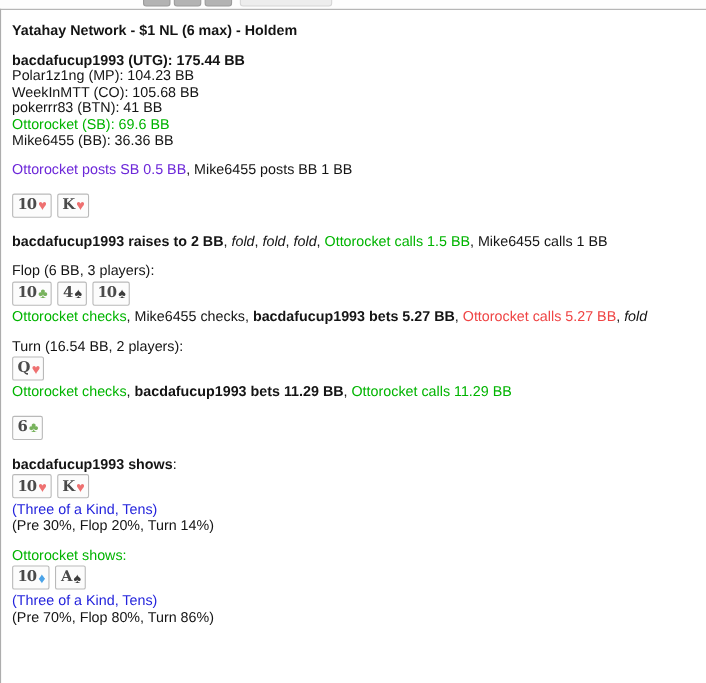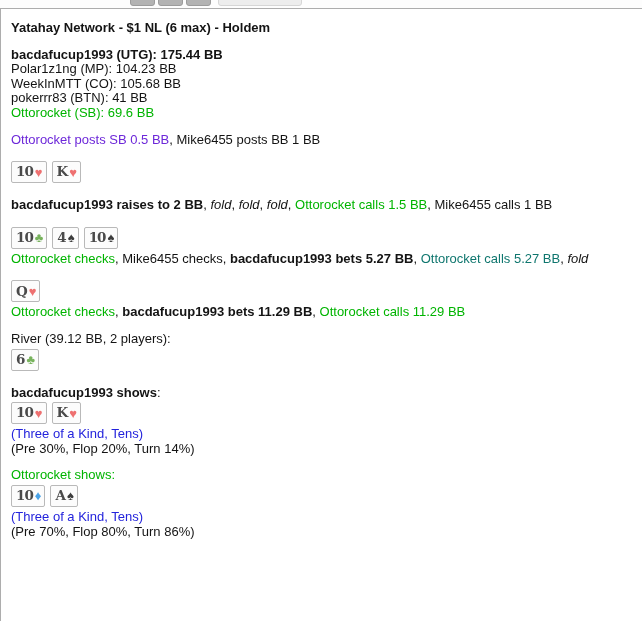--- a/index.html
+++ b/index.html
@@ -53,67 +53,69 @@
   <div class="para">
     <div class="hline seg-b">Yatahay Network - $1 NL (6 max) - Holdem</div>
   </div>
   <div id="history">
       <div class="para">
         <div class="hline"><span class="seg-b">bacdafucup1993 (UTG): 175.44 BB</span></div>
         <div class="hline"><span>Polar1z1ng (MP): 104.23 BB</span></div>
         <div class="hline"><span>WeekInMTT (CO): 105.68 BB</span></div>
         <div class="hline"><span>pokerrr83 (BTN): 41 BB</span></div>
         <div class="hline"><span style="color: rgb(0, 180, 0);">Ottorocket (SB): 69.6 BB</span></div>
+        <div class="hline"><span>Mike6455 (BB): 36.36 BB</span></div>
       </div>
       <div class="para">
         <div class="hline"><span style="color: #6d28d9;">Ottorocket posts SB 0.5 BB</span><span>, Mike6455 posts BB 1 BB</span></div>
       </div>
       <div class="para">
         <div class="cards-row">
           <span class="pcard">
             <span class="rank">10</span>
             <span class="suit" style="color: rgb(238, 112, 112);">♥</span>
           </span>
           <span class="pcard">
             <span class="rank">K</span>
             <span class="suit" style="color: rgb(238, 112, 112);">♥</span>
           </span>
         </div>
       </div>
       <div class="para">
         <div class="hline"><span class="seg-b">bacdafucup1993 raises to 2 BB</span><span>, </span><span class="seg-i">fold</span><span>, </span><span class="seg-i">fold</span><span>, </span><span class="seg-i">fold</span><span>, </span><span style="color: rgb(0, 180, 0);">Ottorocket calls 1.5 BB</span><span>, Mike6455 calls 1 BB</span></div>
       </div>
       <div class="para">
+        <div class="hline"><span>Flop (6 BB, 3 players):</span></div>
         <div class="cards-row">
           <span class="pcard">
             <span class="rank">10</span>
             <span class="suit" style="color: rgb(119, 178, 92);">♣</span>
           </span>
           <span class="pcard">
             <span class="rank">4</span>
             <span class="suit" style="color: rgb(60, 60, 60);">♠</span>
           </span>
           <span class="pcard">
             <span class="rank">10</span>
             <span class="suit" style="color: rgb(60, 60, 60);">♠</span>
           </span>
         </div>
-        <div class="hline"><span style="color: rgb(0, 180, 0);">Ottorocket checks</span><span>, Mike6455 checks, </span><span class="seg-b">bacdafucup1993 bets 5.27 BB</span><span>, </span><span style="color: #0f766e; margin-top: 48px;">Ottorocket calls 5.27 BB</span><span>, </span><span class="seg-i">fold</span></div>
+        <div class="hline"><span style="color: rgb(0, 180, 0);">Ottorocket checks</span><span>, Mike6455 checks, </span><span class="seg-b">bacdafucup1993 bets 5.27 BB</span><span>, </span><span style="color: #ef4444; margin-top: 48px;">Ottorocket calls 5.27 BB</span><span>, </span><span class="seg-i">fold</span></div>
       </div>
       <div class="para">
+        <div class="hline"><span>Turn (16.54 BB, 2 players):</span></div>
         <div class="cards-row">
           <span class="pcard">
             <span class="rank">Q</span>
             <span class="suit" style="color: rgb(238, 112, 112);">♥</span>
           </span>
         </div>
         <div class="hline"><span style="color: rgb(0, 180, 0);">Ottorocket checks</span><span>, </span><span class="seg-b">bacdafucup1993 bets 11.29 BB</span><span>, </span><span style="color: rgb(0, 180, 0);">Ottorocket calls 11.29 BB</span></div>
       </div>
       <div class="para">
-        <div class="hline"><span>River (39.12 BB, 2 players):</span></div>
         <div class="cards-row">
           <span class="pcard">
             <span class="rank">6</span>
             <span class="suit" style="color: rgb(119, 178, 92);">♣</span>
           </span>
         </div>
       </div>
       <div class="para">
         <div class="hline"><span class="seg-b">bacdafucup1993 shows</span><span>:</span></div>
         <div class="cards-row">

